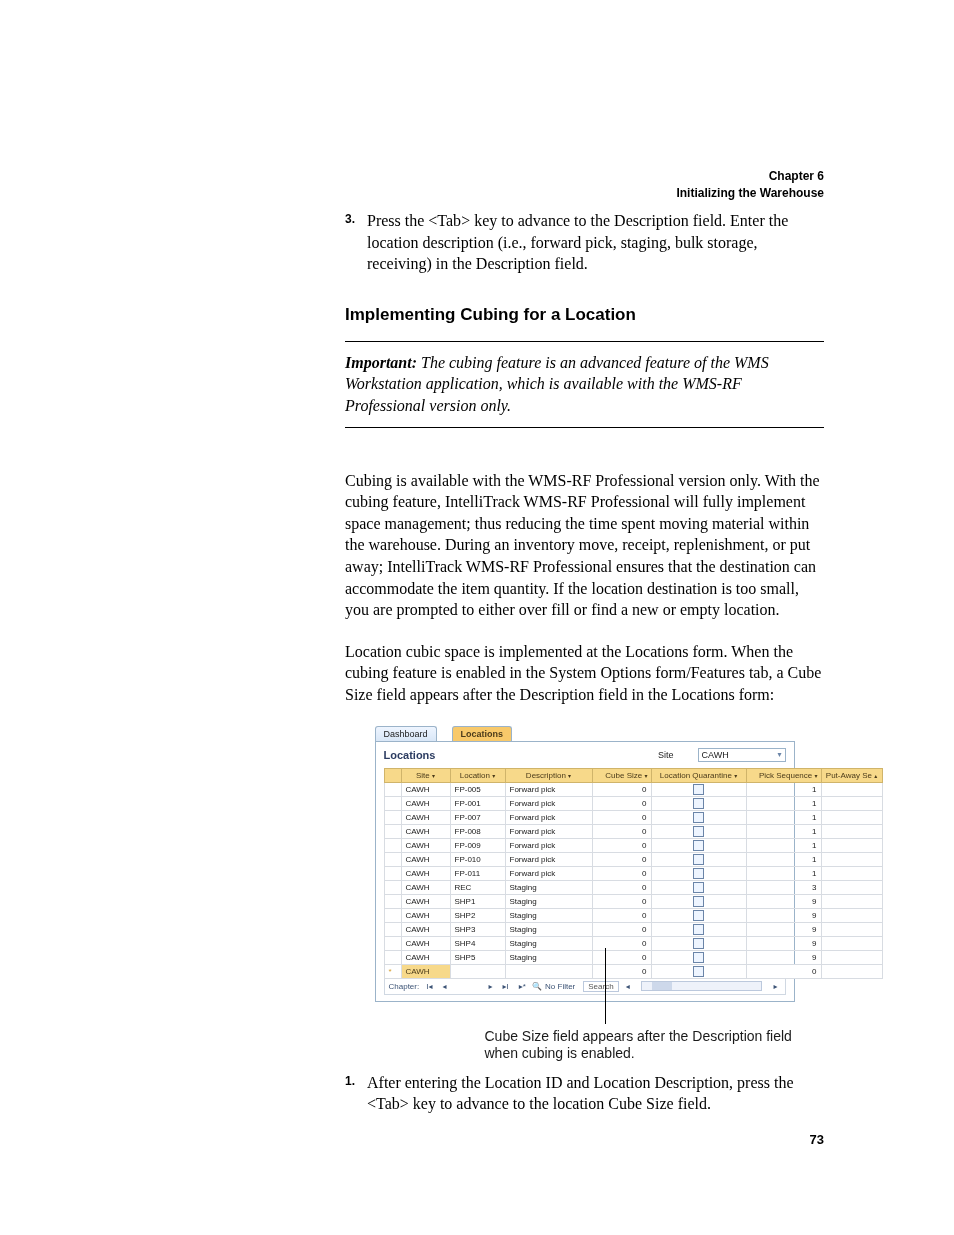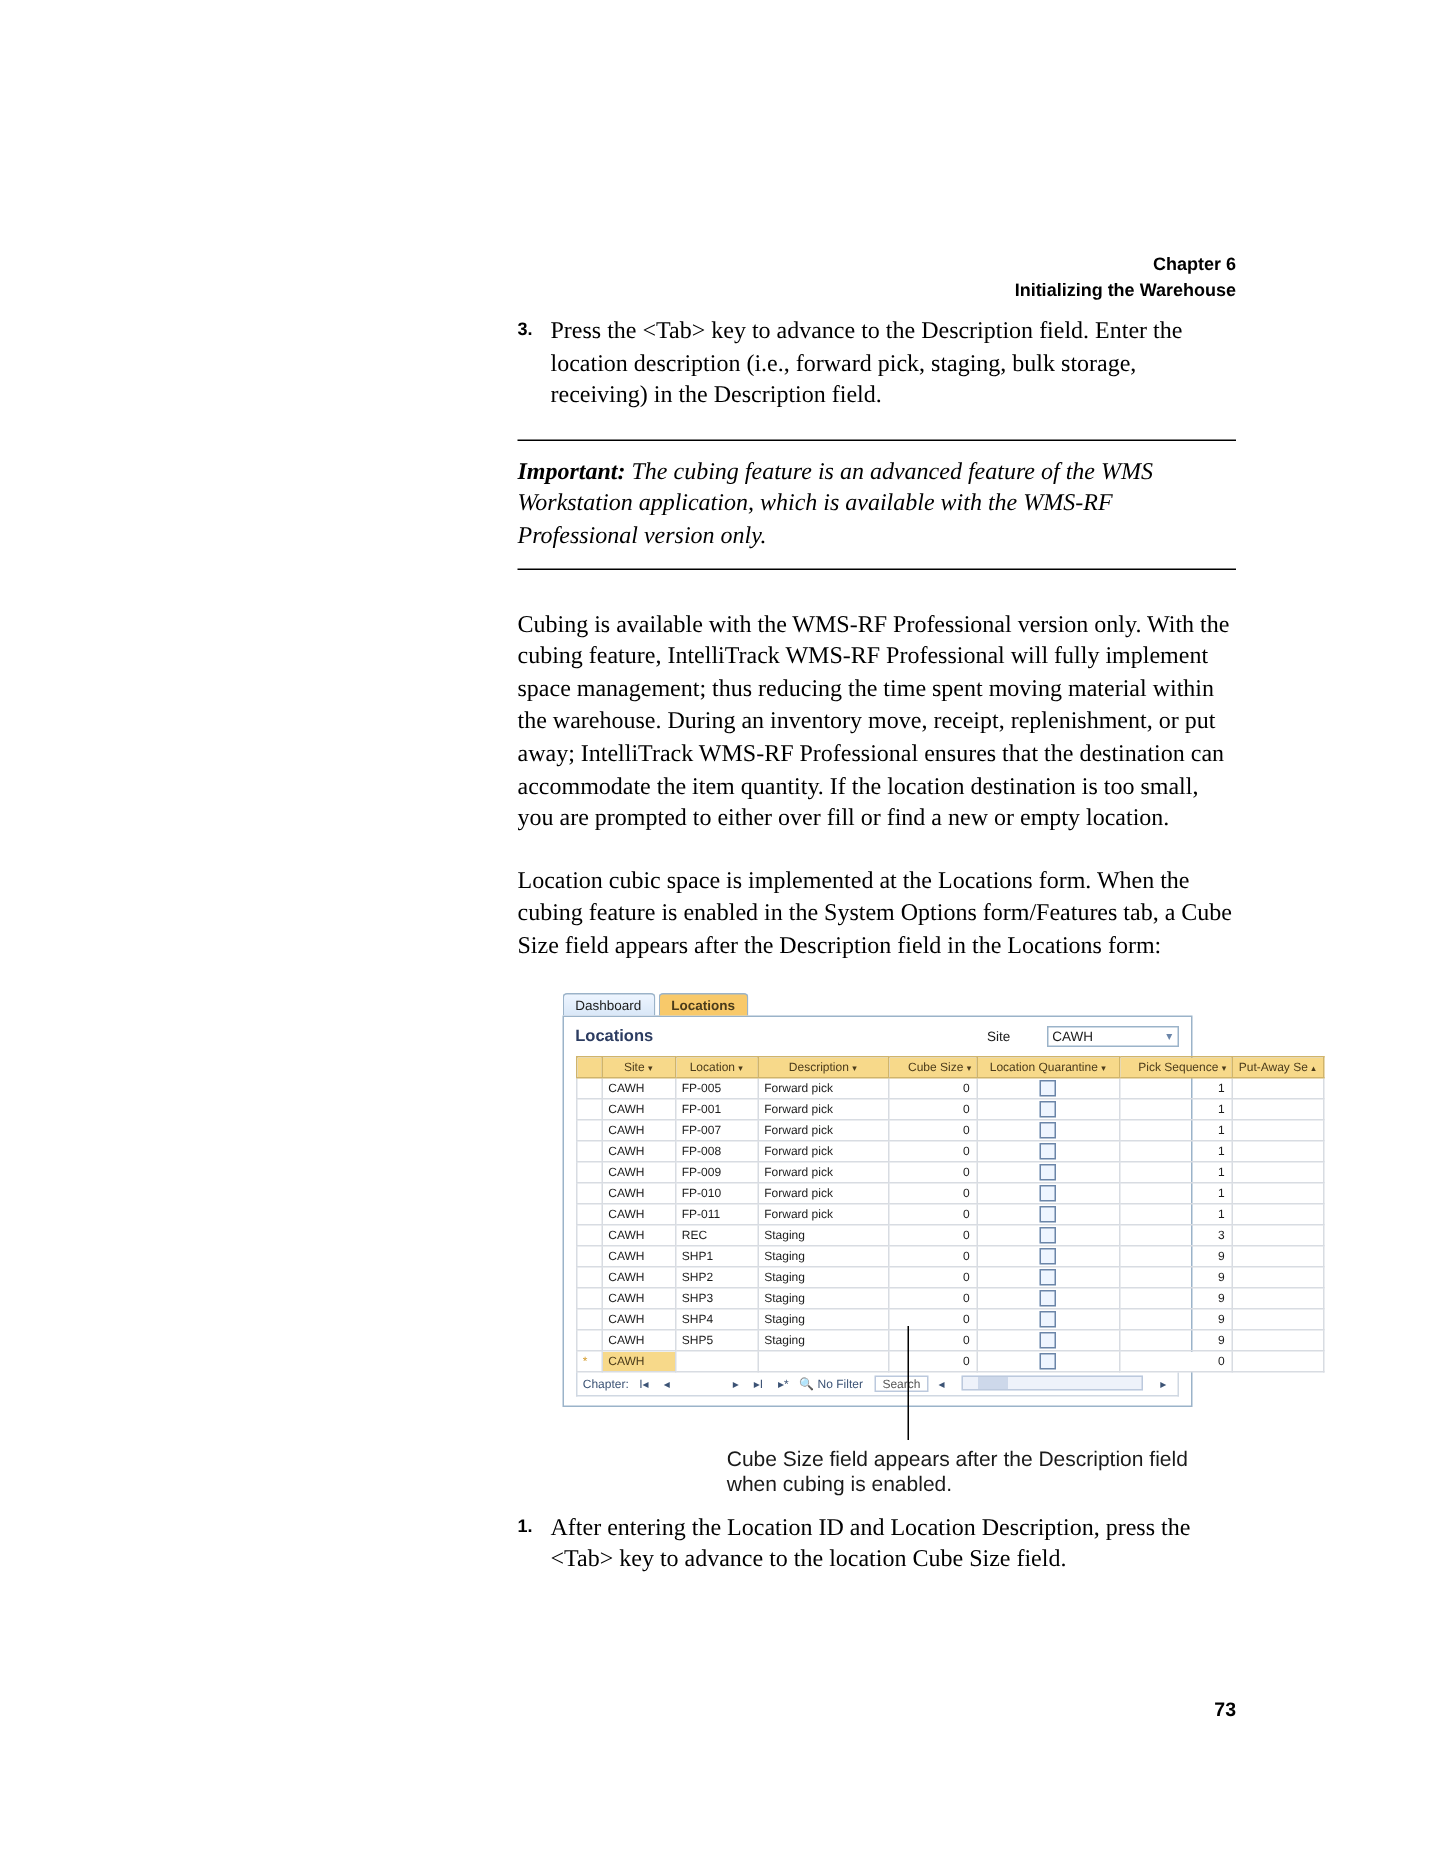--- a/index.html
+++ b/index.html
@@ -54,35 +54,35 @@
     font-size: 17px;
     margin-top: 30px;
     margin-bottom: 16px;
   }
   .note-box {
     border-top: 1px solid #000;
     border-bottom: 1px solid #000;
     padding: 10px 0;
     font-style: italic;
     line-height: 1.35;
-    margin-bottom: 26px;
+    margin-bottom: 42px;
   }
   .note-label { font-weight: bold; }
   .para { line-height: 1.35; margin-bottom: 20px; }
   .bold { font-weight: normal; }
 
   
   .figure {
     width: 420px;
     margin: 8px auto 12px auto;
     font-family: Arial, Helvetica, sans-serif;
     font-size: 9px;
     color: #1a1a1a;
   }
-  .fig-tabs { display: flex; gap: 2px; }
+  .fig-tabs { display: flex; gap: 15px; }
   .fig-tab {
     padding: 2px 8px;
     border: 1px solid #9bb3c9;
     border-bottom: none;
     border-radius: 3px 3px 0 0;
     background: linear-gradient(#eef5ff,#d9e7f7);
     font-size: 9px;
   }
   .fig-tab.active {
     background: #f8c96a;
@@ -177,20 +177,21 @@
     <div>Initializing the Warehouse</div>
   </div>
 
   <div class="body">
 
     <div class="ol-item">
       <span class="ol-num">3.</span>
       <span>Press the &lt;</span><span class="bold">Tab</span><span>&gt; key to advance to the </span><span class="bold">Description</span><span> field. Enter the location description (i.e., forward pick, staging, bulk storage, receiving) in the </span><span class="bold">Description</span><span> field.</span>
     </div>
 
+    <div class="h2">Implementing Cubing for a Location</div>
 
     <div class="note-box">
       <span class="note-label">Important:</span><span>   The cubing feature is an advanced feature of the WMS Workstation application, which is available with the WMS-RF Professional version only.</span>
     </div>
 
     <div class="para">Cubing is available with the WMS-RF Professional version only. With the cubing feature, IntelliTrack WMS-RF Professional will fully implement space management; thus reducing the time spent moving material within the warehouse. During an inventory move, receipt, replenishment, or put away; IntelliTrack WMS-RF Professional ensures that the destination can accommodate the item quantity. If the location destination is too small, you are prompted to either over fill or find a new or empty location.</div>
 
     <div class="para">
       <span>Location cubic space is implemented at the Locations form. When the cubing feature is enabled in the System Options form/</span><span class="bold">Features</span><span> tab, a </span><span class="bold">Cube Size</span><span> field appears after the </span><span class="bold">Description</span><span> field in the Locations form:</span>
     </div>

